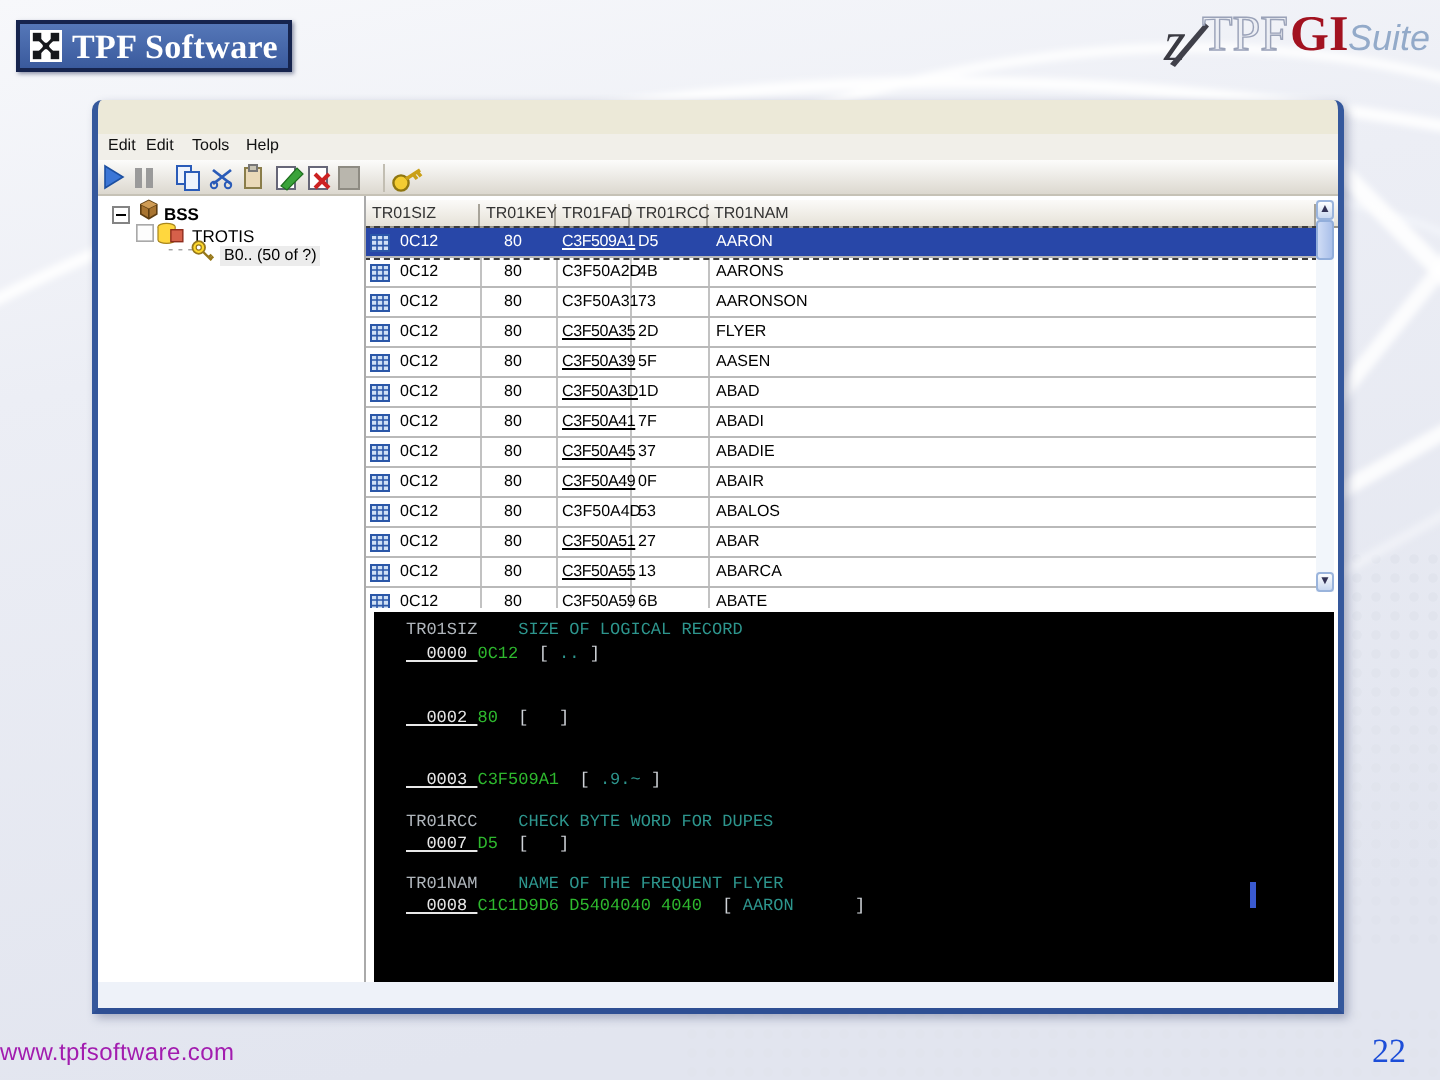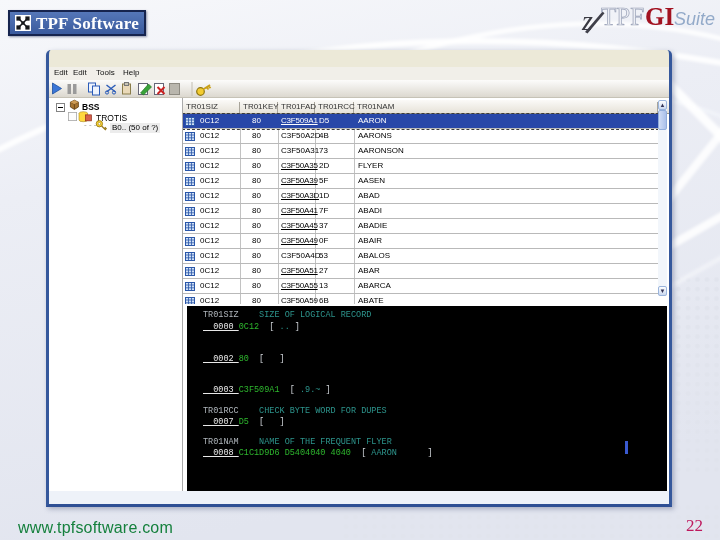--- a/index.html
+++ b/index.html
@@ -85,22 +85,22 @@
   .cl { color:#b0b6bc; } 
   .cd { color:#2d958d; } 
   .co { color:#e8e8e8;text-decoration:underline; } 
   .ch { color:#2eb82e; } 
   .cb { color:#cfd3d8; } 
 
   #statusbar { position:absolute; left:0; top:441px; width:620px; height:13px;
      background:#eef2f9; }
 
   
-  #url { left:18px; top:519px; font-size:16px; color:#15803d; letter-spacing:0.2px; }
-  #pageno { left:686px; top:516px; font-size:17px; color:#be185d;
+  #url { left:0; top:519px; font-size:12px; color:#a21caf; letter-spacing:0.2px; }
+  #pageno { left:686px; top:516px; font-size:17px; color:#1d4ed8;
      font-family:"Liberation Serif", serif; }
 </style>
 </head>
 <body>
 <svg id="bgsvg" width="720" height="540" viewBox="0 0 720 540">
   <defs>
     <linearGradient id="bgrad" x1="0" y1="0" x2="0.25" y2="1">
       <stop offset="0%" stop-color="#f7f8fb"></stop>
       <stop offset="35%" stop-color="#eceef5"></stop>
       <stop offset="100%" stop-color="#e2e5ef"></stop>

